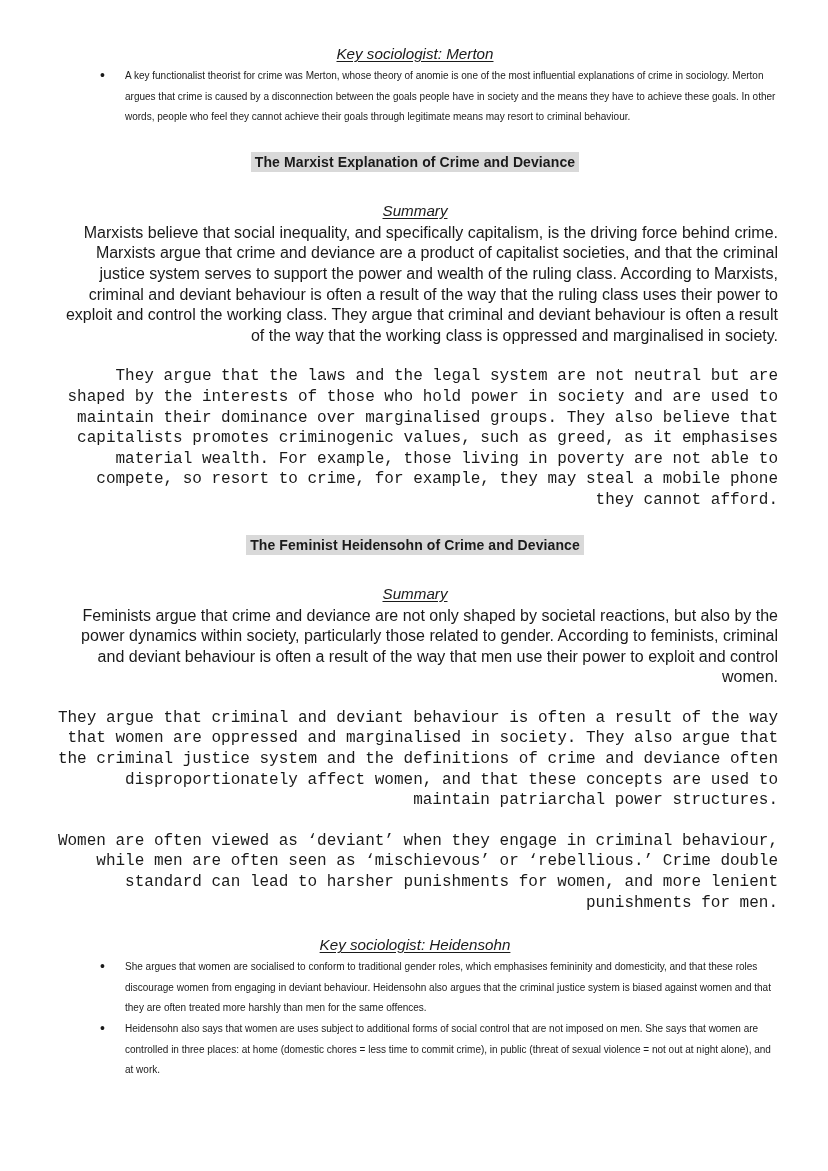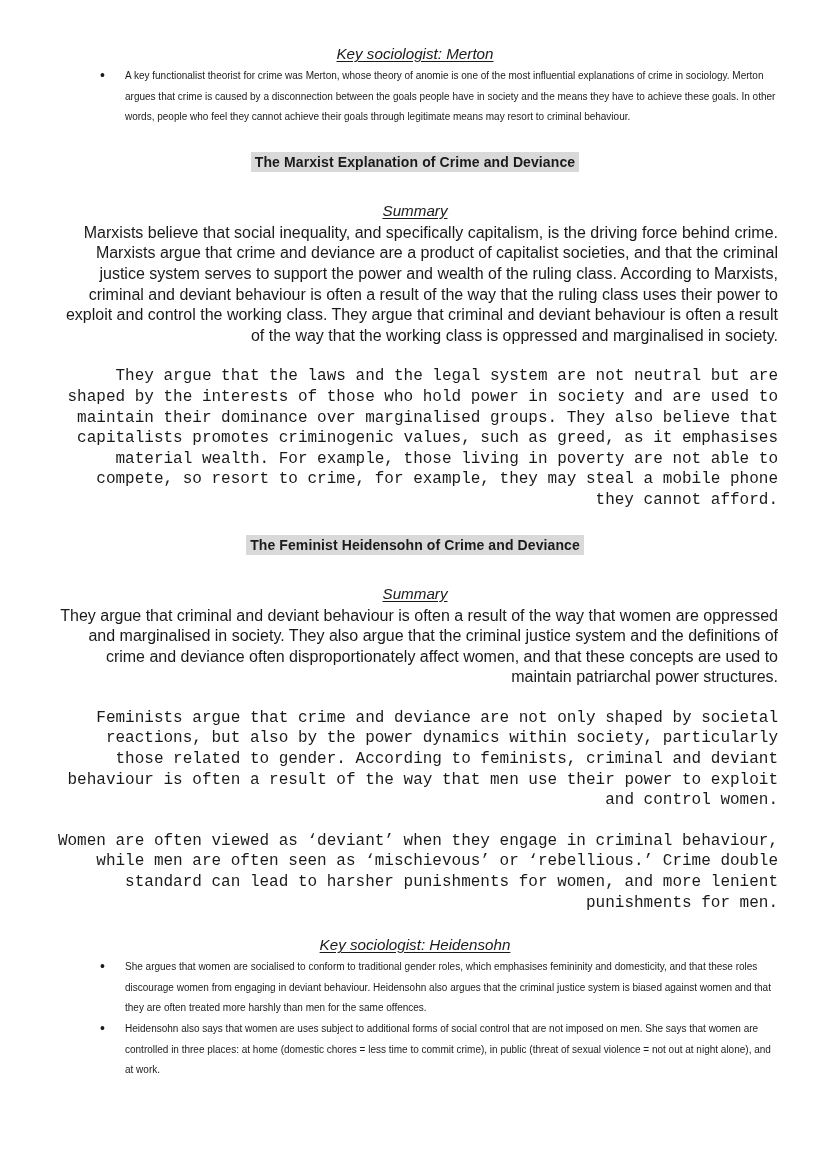--- a/index.html
+++ b/index.html
@@ -119,22 +119,22 @@
     <p class="para">They argue that the laws and the legal system are not neutral but are shaped by the interests of those who hold power in society and are used to maintain their dominance over marginalised groups. They also believe that capitalists promotes criminogenic values, such as greed, as it emphasises material wealth. For example, those living in poverty are not able to compete, so resort to crime, for example, they may steal a mobile phone they cannot afford.</p>
 
     <div class="section-heading-wrap">
       <span class="section-heading">The Feminist Heidensohn of Crime and Deviance</span>
     </div>
 
     <div class="spacer-lg"></div>
 
     <div class="subhead"><span class="u">Summary</span></div>
 
+    <p class="para gap-after-subhead">Feminists argue that crime and deviance are not only shaped by societal reactions, but also by the power dynamics within society, particularly those related to gender. According to feminists, criminal and deviant behaviour is often a result of the way that men use their power to exploit and control women.</p>
     <p class="para">They argue that criminal and deviant behaviour is often a result of the way that women are oppressed and marginalised in society. They also argue that the criminal justice system and the definitions of crime and deviance often disproportionately affect women, and that these concepts are used to maintain patriarchal power structures.</p>
-    <p class="para gap-after-subhead">Feminists argue that crime and deviance are not only shaped by societal reactions, but also by the power dynamics within society, particularly those related to gender. According to feminists, criminal and deviant behaviour is often a result of the way that men use their power to exploit and control women.</p>
     <p class="para">Women are often viewed as ‘deviant’ when they engage in criminal behaviour, while men are often seen as ‘mischievous’ or ‘rebellious.’ Crime double standard can lead to harsher punishments for women, and more lenient punishments for men.</p>
 
     <div class="spacer-md"></div>
 
     <div class="subhead"><span class="u">Key sociologist: Heidensohn</span></div>
 
     <ul class="bullets">
       <li><span>She argues that women are socialised to conform to traditional gender roles, which emphasises femininity and domesticity, and that these roles discourage women from engaging in deviant behaviour. Heidensohn also argues that the criminal justice system is biased against women and that they are often treated more harshly than men for the same offences.</span></li>
       <li><span>Heidensohn also says that women are uses subject to additional forms of social control that are not imposed on men. She says that women are controlled in three places: at home (domestic chores = less time to commit crime), in public (threat of sexual violence = not out at night alone), and at work.</span></li>
     </ul>

